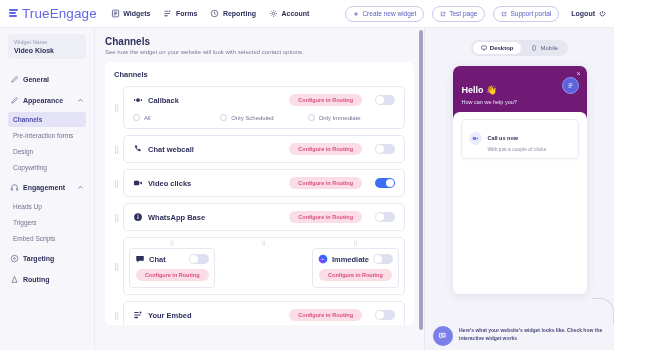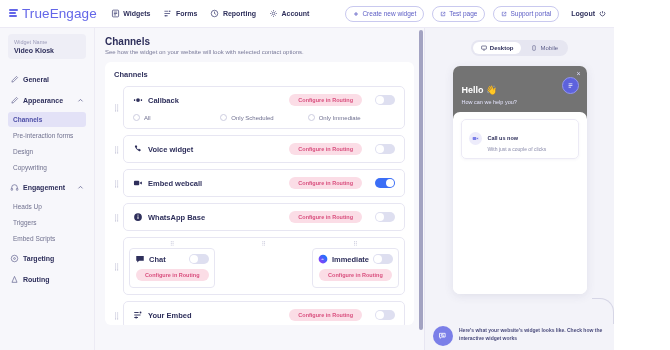--- a/index.html
+++ b/index.html
@@ -143,21 +143,21 @@
   }
   .seg-btn.active { background: #fff; color: #2e2f5b; font-weight: bold; }
   .seg-btn svg { display:block; }
 
   .widget {
     margin: 10px auto 0 auto; width: 134px;
     border-radius: 7px; overflow: hidden;
     background: #fff; box-shadow: 0 2px 10px rgba(60,60,110,.10);
     height: 228px; position: relative;
   }
-  .wg-head { background: #737373; padding: 7px 9px 14px 9px; position: relative; }
+  .wg-head { background: #701a75; padding: 7px 9px 14px 9px; position: relative; }
   .wg-close { position: absolute; right: 6px; top: 4px; color: #dcdcfb; font-size: 7px; cursor: pointer; line-height: 1; }
   .wg-avatar {
     position: absolute; right: 8px; top: 11px;
     width: 17px; height: 17px; border-radius: 50%;
     background: #5d62dd; display: flex; align-items: center; justify-content: center;
     border: 1.5px solid #9396ef;
   }
   .wg-hello { color: #fff; font-size: 9px; font-weight: bold; margin-top: 12px; }
   .wg-sub { color: #e3e3fb; font-size: 5.5px; margin-top: 4px; }
   .wg-body { background: #fff; border-radius: 7px 7px 0 0; margin-top: -7px; position: relative; padding: 7px 8px 0 8px; height: 100%; }
@@ -377,42 +377,42 @@
           <div class="grip">
               <span>⣿</span>
             </div>
           <div class="card">
             <div class="card-head">
               <span class="ch-ico">
                   <svg width="10" height="10" viewBox="0 0 16 16" fill="#2e2f5b">
                     <path d="M4.2 2.2c.5-.4 1.2-.3 1.5.3l.9 1.6c.3.5.1 1.1-.3 1.4l-.6.5c.5 1.2 1.5 2.2 2.7 2.7l.5-.6c.3-.4.9-.6 1.4-.3l1.6.9c.6.3.7 1 .3 1.5l-.8.9c-.4.4-1 .6-1.5.4C6.9 10.2 4.3 7.6 3 4.1c-.2-.5 0-1.1.4-1.5z"></path>
                   </svg>
                 </span>
-              <span class="ch-name">Voice widget</span>
+              <span class="ch-name">Chat webcall</span>
               <span class="badge">Configure in Routing</span>
               <span class="toggle">
                   <i></i>
                 </span>
             </div>
           </div>
         </div>
 
         <div class="row-wrap">
           <div class="grip">
               <span>⣿</span>
             </div>
           <div class="card">
             <div class="card-head">
               <span class="ch-ico">
                   <svg width="10" height="10" viewBox="0 0 16 16" fill="#2e2f5b">
                     <rect x="1.5" y="4.5" width="8.5" height="7" rx="1.4"></rect>
                     <path d="M10.8 7.6l3.4-2.1v5l-3.4-2.1z"></path>
                   </svg>
                 </span>
-              <span class="ch-name">Embed webcall</span>
+              <span class="ch-name">Video clicks</span>
               <span class="badge">Configure in Routing</span>
               <span class="toggle on">
                   <i></i>
                 </span>
             </div>
           </div>
         </div>
 
         <div class="row-wrap">
           <div class="grip">

